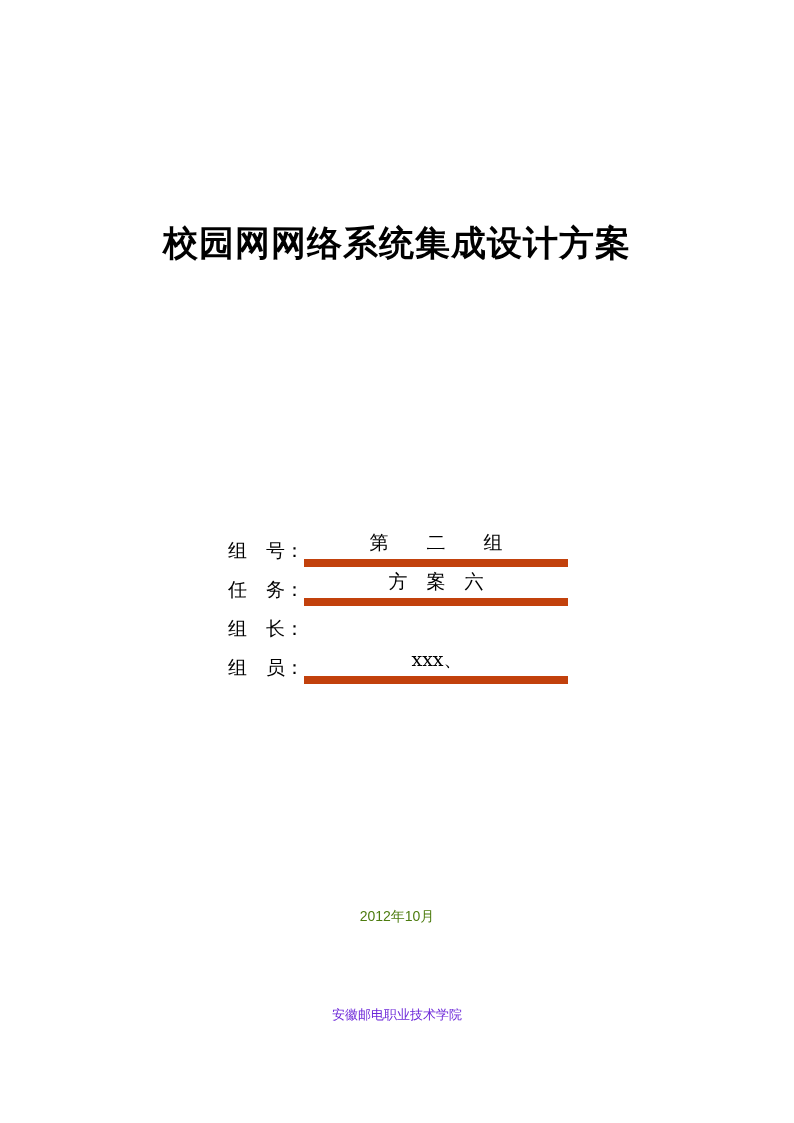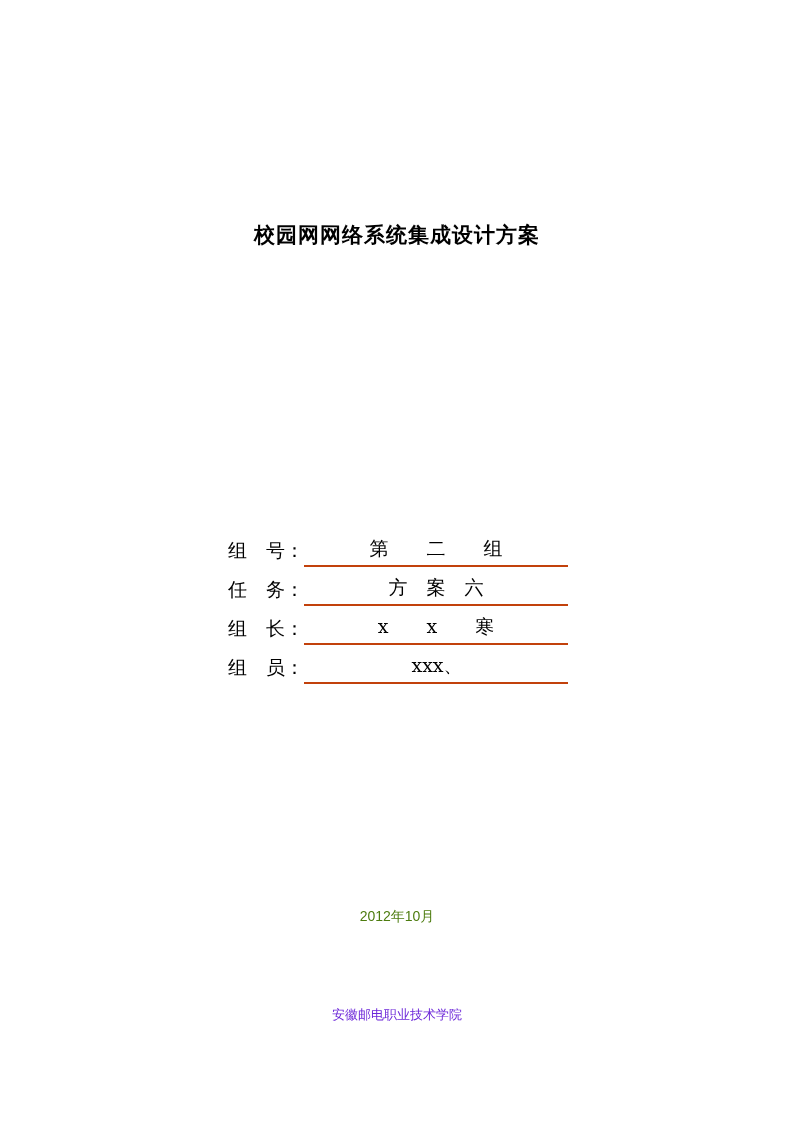--- a/index.html
+++ b/index.html
@@ -21,21 +21,21 @@
   }
 
   
   .doc-title {
     position: absolute;
     top: 222px;
     left: 0;
     width: 794px;
     text-align: center;
     font-family: "DejaVu Serif", "Liberation Serif", serif;
-    font-size: 21px;
+    font-size: 35px;
     font-weight: bold;
     letter-spacing: 1px;
     line-height: 1.2;
     color: #000000;
   }
 
   
   .fields {
     position: absolute;
     top: 528px;
@@ -50,21 +50,21 @@
     font-size: 19px;
     font-weight: normal;
   }
   .field-label {
     flex: 0 0 auto;
     white-space: pre;
     padding-bottom: 3px;
   }
   .field-value {
     flex: 1 1 auto;
-    border-bottom: 2px solid #c2410c;
+    border-bottom: 8px solid #c2410c;
     text-align: center;
     padding-bottom: 3px;
     white-space: pre;
   }
   .field-value.left {
     text-align: center;
     padding-left: 2px;
   }
 
   
@@ -103,21 +103,20 @@
       <span class="field-value">第　　二　　组</span>
     </div>
 
     <div class="field-row">
       <span class="field-label">任　务：</span>
       <span class="field-value">方　案　六</span>
     </div>
 
     <div class="field-row">
       <span class="field-label">组　长：</span>
-      <span class="field-value">x　　x　　寒</span>
     </div>
 
     <div class="field-row">
       <span class="field-label">组　员：</span>
       <span class="field-value left">xxx、</span>
     </div>
 
   </div>
 
   <div class="doc-date">2012年10月</div>

